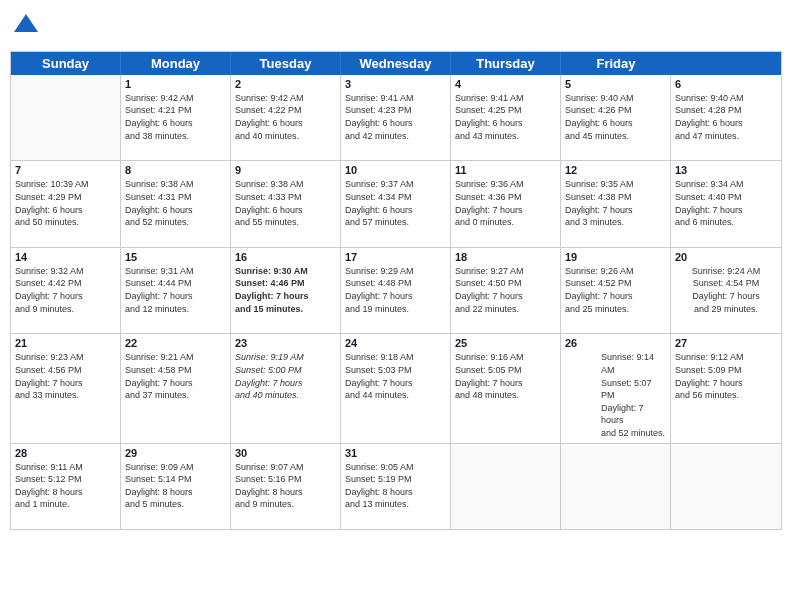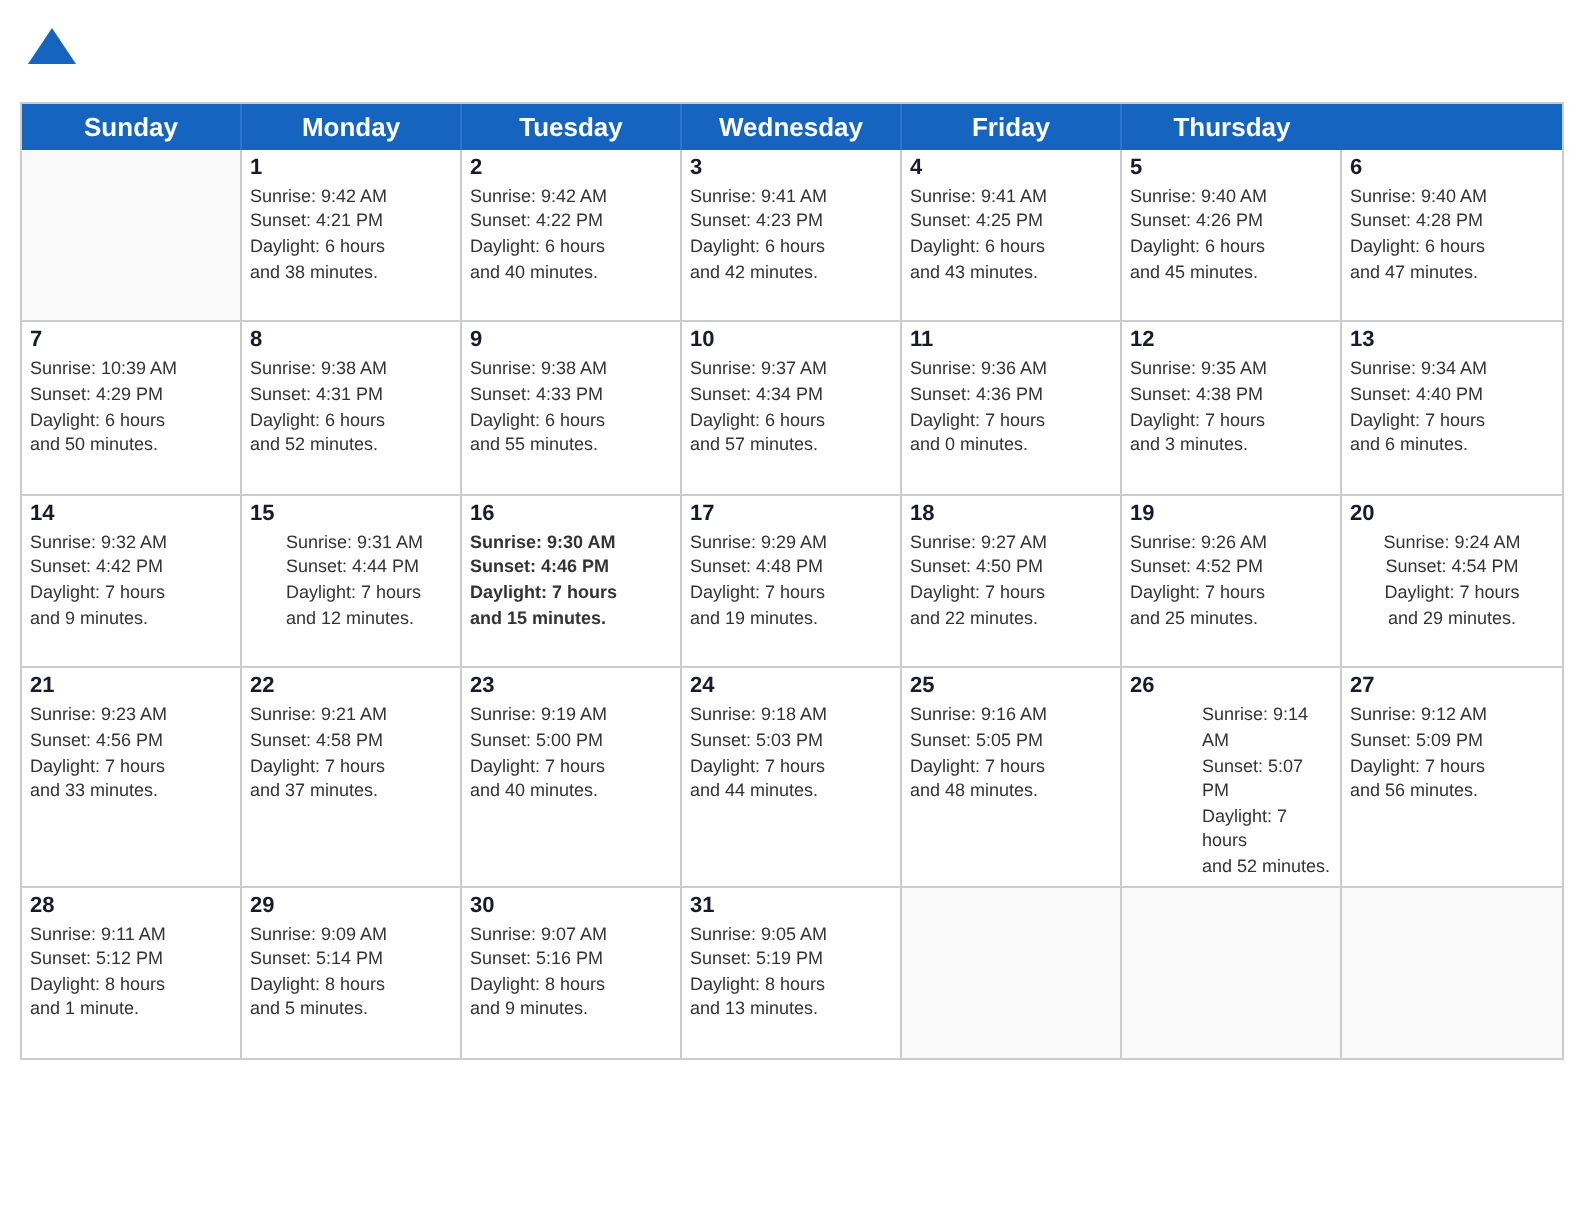--- a/index.html
+++ b/index.html
@@ -128,22 +128,22 @@
       <div class="subtitle"></div>
     </div>
   </div>
 
   <div class="calendar">
     <div class="cal-header">
     <div class="cal-header-cell">Sunday</div>
         <div class="cal-header-cell">Monday</div>
         <div class="cal-header-cell">Tuesday</div>
         <div class="cal-header-cell">Wednesday</div>
+        <div class="cal-header-cell">Thursday</div>
         <div class="cal-header-cell">Friday</div>
-        <div class="cal-header-cell">Thursday</div>
       </div>
     <div class="cal-body">
     <div class="cal-row">
           <div class="cal-cell empty"></div>
           <div class="cal-cell">
             <span class="day-num">1</span>
             <div class="day-info" style="white-space: pre-line;">Sunrise: 9:42 AM
 Sunset: 4:21 PM
 Daylight: 6 hours
 and 38 minutes.</div>
@@ -238,21 +238,21 @@
         <div class="cal-row">
           <div class="cal-cell">
             <span class="day-num">14</span>
             <div class="day-info" style="white-space: pre-line;">Sunrise: 9:32 AM
 Sunset: 4:42 PM
 Daylight: 7 hours
 and 9 minutes.</div>
           </div>
           <div class="cal-cell">
             <span class="day-num">15</span>
-            <div class="day-info" style="white-space: pre-line; margin-left: 18px;">Sunrise: 9:31 AM
+            <div class="day-info" style="white-space: pre-line;">Sunrise: 9:31 AM
 Sunset: 4:44 PM
 Daylight: 7 hours
 and 12 minutes.</div>
           </div>
           <div class="cal-cell">
             <span class="day-num">16</span>
             <div class="day-info" style="white-space: pre-line; font-weight: bold;">Sunrise: 9:30 AM
 Sunset: 4:46 PM
 Daylight: 7 hours
 and 15 minutes.</div>
@@ -296,21 +296,21 @@
           </div>
           <div class="cal-cell">
             <span class="day-num">22</span>
             <div class="day-info" style="white-space: pre-line;">Sunrise: 9:21 AM
 Sunset: 4:58 PM
 Daylight: 7 hours
 and 37 minutes.</div>
           </div>
           <div class="cal-cell">
             <span class="day-num">23</span>
-            <div class="day-info" style="white-space: pre-line;">Sunrise: 9:19 AM
+            <div class="day-info" style="white-space: pre-line; font-style: italic;">Sunrise: 9:19 AM
 Sunset: 5:00 PM
 Daylight: 7 hours
 and 40 minutes.</div>
           </div>
           <div class="cal-cell">
             <span class="day-num">24</span>
             <div class="day-info" style="white-space: pre-line;">Sunrise: 9:18 AM
 Sunset: 5:03 PM
 Daylight: 7 hours
 and 44 minutes.</div>

